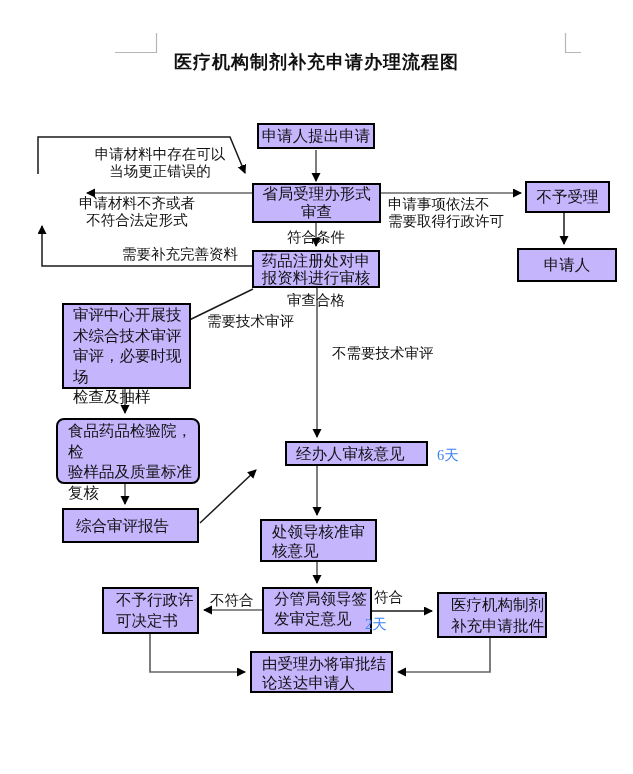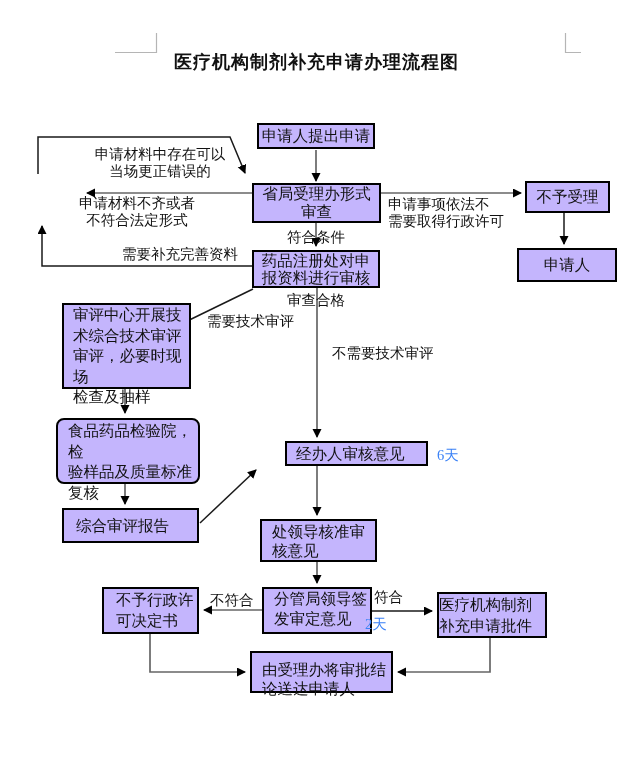--- a/index.html
+++ b/index.html
@@ -89,24 +89,24 @@
 
   <div class="node nl" style="left:260px;top:519px;width:117px;height:43px;line-height:19px;padding-left:10px;padding-top:1px;">处领导核准审
 核意见</div>
 
   <div class="node nl" style="left:262px;top:587px;width:110px;height:47px;line-height:20px;padding-left:10px;">分管局领导签
 发审定意见</div>
 
   <div class="node nl" style="left:102px;top:587px;width:97px;height:47px;line-height:21px;padding-left:12px;">不予行政许
 可决定书</div>
 
-  <div class="node nl" style="left:437px;top:592px;width:110px;height:46px;line-height:21px;font-family:Liberation Serif, serif;">医疗机构制剂
+  <div class="node nl" style="left:437px;top:592px;width:110px;height:46px;line-height:21px;padding-left:12px;font-family:Liberation Serif, serif;">医疗机构制剂
 补充申请批件</div>
 
-  <div class="node nl" style="left:250px;top:651px;width:143px;height:42px;line-height:19px;padding-left:10px;padding-top:7px;">由受理办将审批结
+  <div class="node nl" style="left:250px;top:651px;width:143px;height:42px;line-height:19px;padding-left:10px;padding-top:1px;">由受理办将审批结
 论送达申请人</div>
 
   <div class="lbl" style="left:86px;top:146px;width:148px;text-align:center;">申请材料中存在可以
 当场更正错误的</div>
 
   <div class="lbl" style="left:74px;top:195px;width:126px;text-align:center;">申请材料不齐或者
 不符合法定形式</div>
 
   <div class="lbl" style="left:118px;top:246px;width:124px;text-align:center;">需要补充完善资料</div>
 

